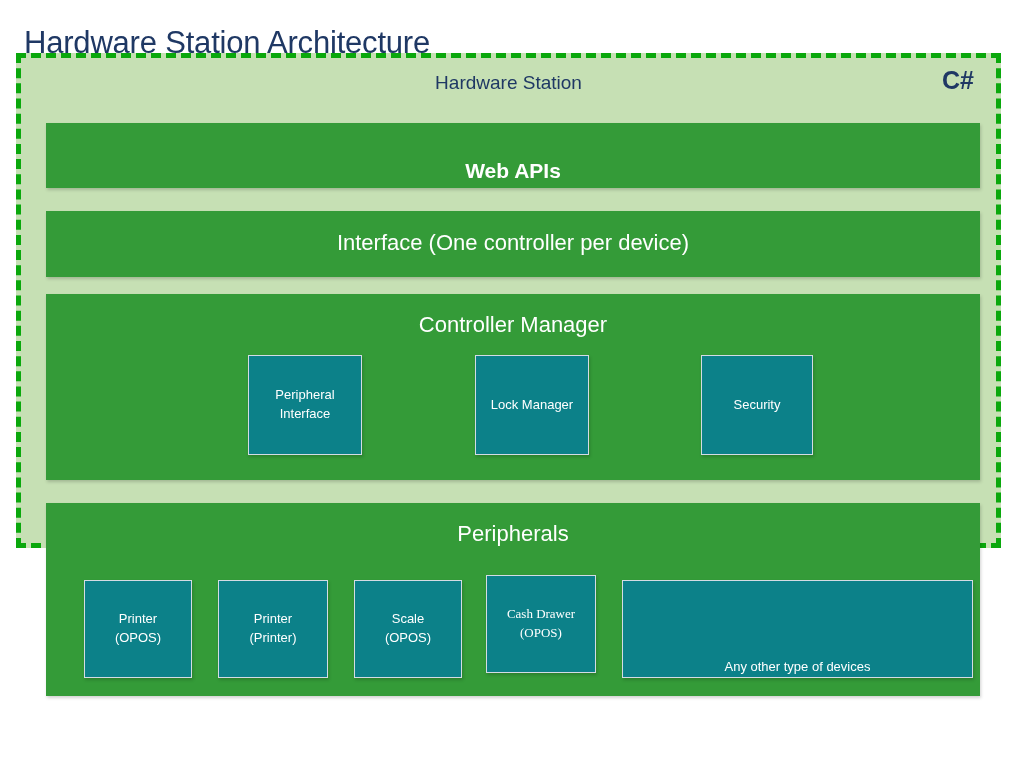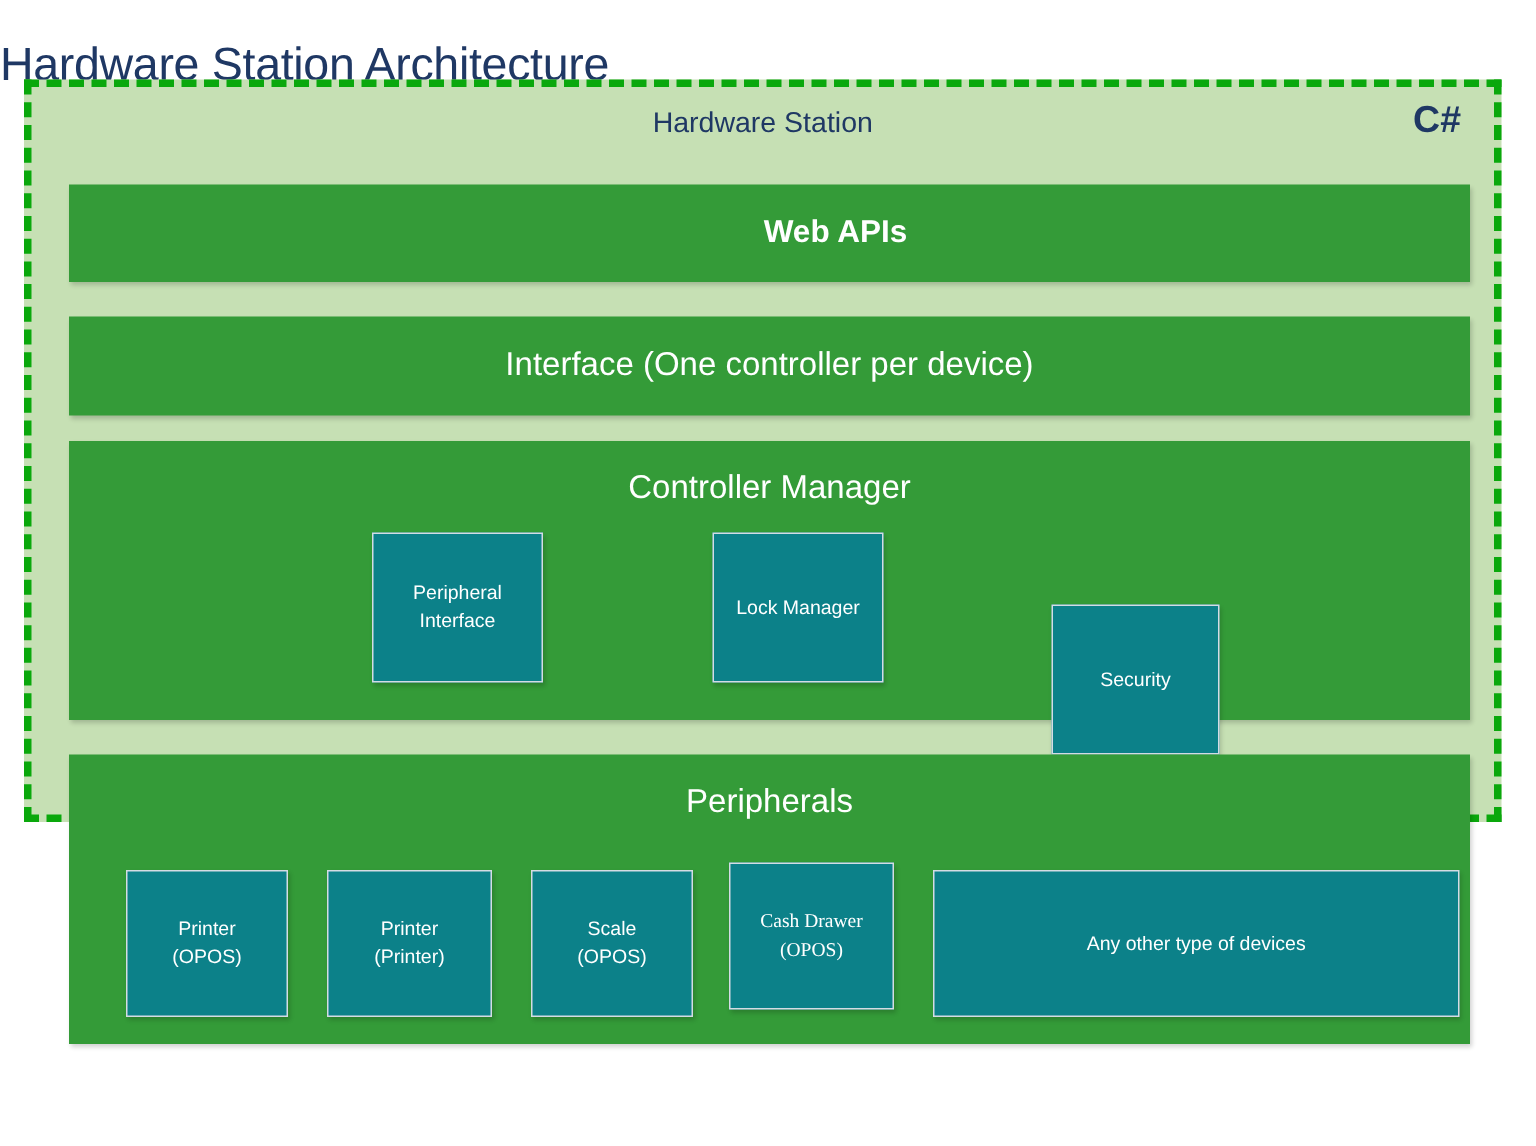--- a/index.html
+++ b/index.html
@@ -11,21 +11,21 @@
   body {
     width: 1024px;
     height: 764px;
     font-family: "Liberation Sans", sans-serif;
     overflow: hidden;
     position: relative;
   }
 
   #page-title {
     position: absolute;
-    left: 0;
+    left: 24px;
     top: 4px;
     font-size: 31px;
     font-weight: normal;
     color: #1F3864;
     letter-spacing: -0.2px;
     white-space: nowrap;
   }
 
   
   #outer-container {
@@ -74,24 +74,23 @@
     width: 100%;
     text-align: center;
     color: #ffffff;
   }
 
   #layer-webapis {
     top: 65px;
     height: 65px;
   }
   #layer-webapis .layer-title {
-    top: 20px;
+    top: 36px;
     font-size: 21px;
     font-weight: bold;
-    padding-left: 44px;
   }
 
   #layer-controller {
     top: 153px;
     height: 66px;
   }
   #layer-controller .layer-title {
     top: 19px;
     font-size: 22px;
   }
@@ -127,28 +126,28 @@
     text-align: center;
     color: #ffffff;
     font-size: 13px;
     line-height: 1.45;
     box-shadow: 1px 2px 3px rgba(0,0,0,0.18);
   }
 
   
   #box-peripheral-interface { left: 202px; top: 61px; width: 114px; height: 100px; }
   #box-lock-manager         { left: 429px; top: 61px; width: 114px; height: 100px; }
-  #box-security             { left: 655px; top: 61px; width: 112px; height: 100px; margin-top: 48px; }
+  #box-security             { left: 655px; top: 61px; width: 112px; height: 100px; }
 
   
   #box-printer-opos     { left: 38px;  top: 77px; width: 108px; height: 98px; }
   #box-printer-windows  { left: 172px; top: 77px; width: 110px; height: 98px; }
   #box-scale-opos       { left: 308px; top: 77px; width: 108px; height: 98px; }
   #box-cash-drawer      { left: 440px; top: 72px; width: 110px; height: 98px; font-family: Liberation Serif, serif; }
-  #box-any-other        { left: 576px; top: 77px; width: 351px; height: 98px; }
+  #box-any-other        { left: 576px; top: 77px; width: 351px; height: 98px; align-items: flex-end; }
 </style>
 </head>
 <body>
 
 <h1 id="page-title">Hardware Station Architecture</h1>
 
 <div id="outer-container">
 
   <div id="container-header">Hardware Station</div>
 

